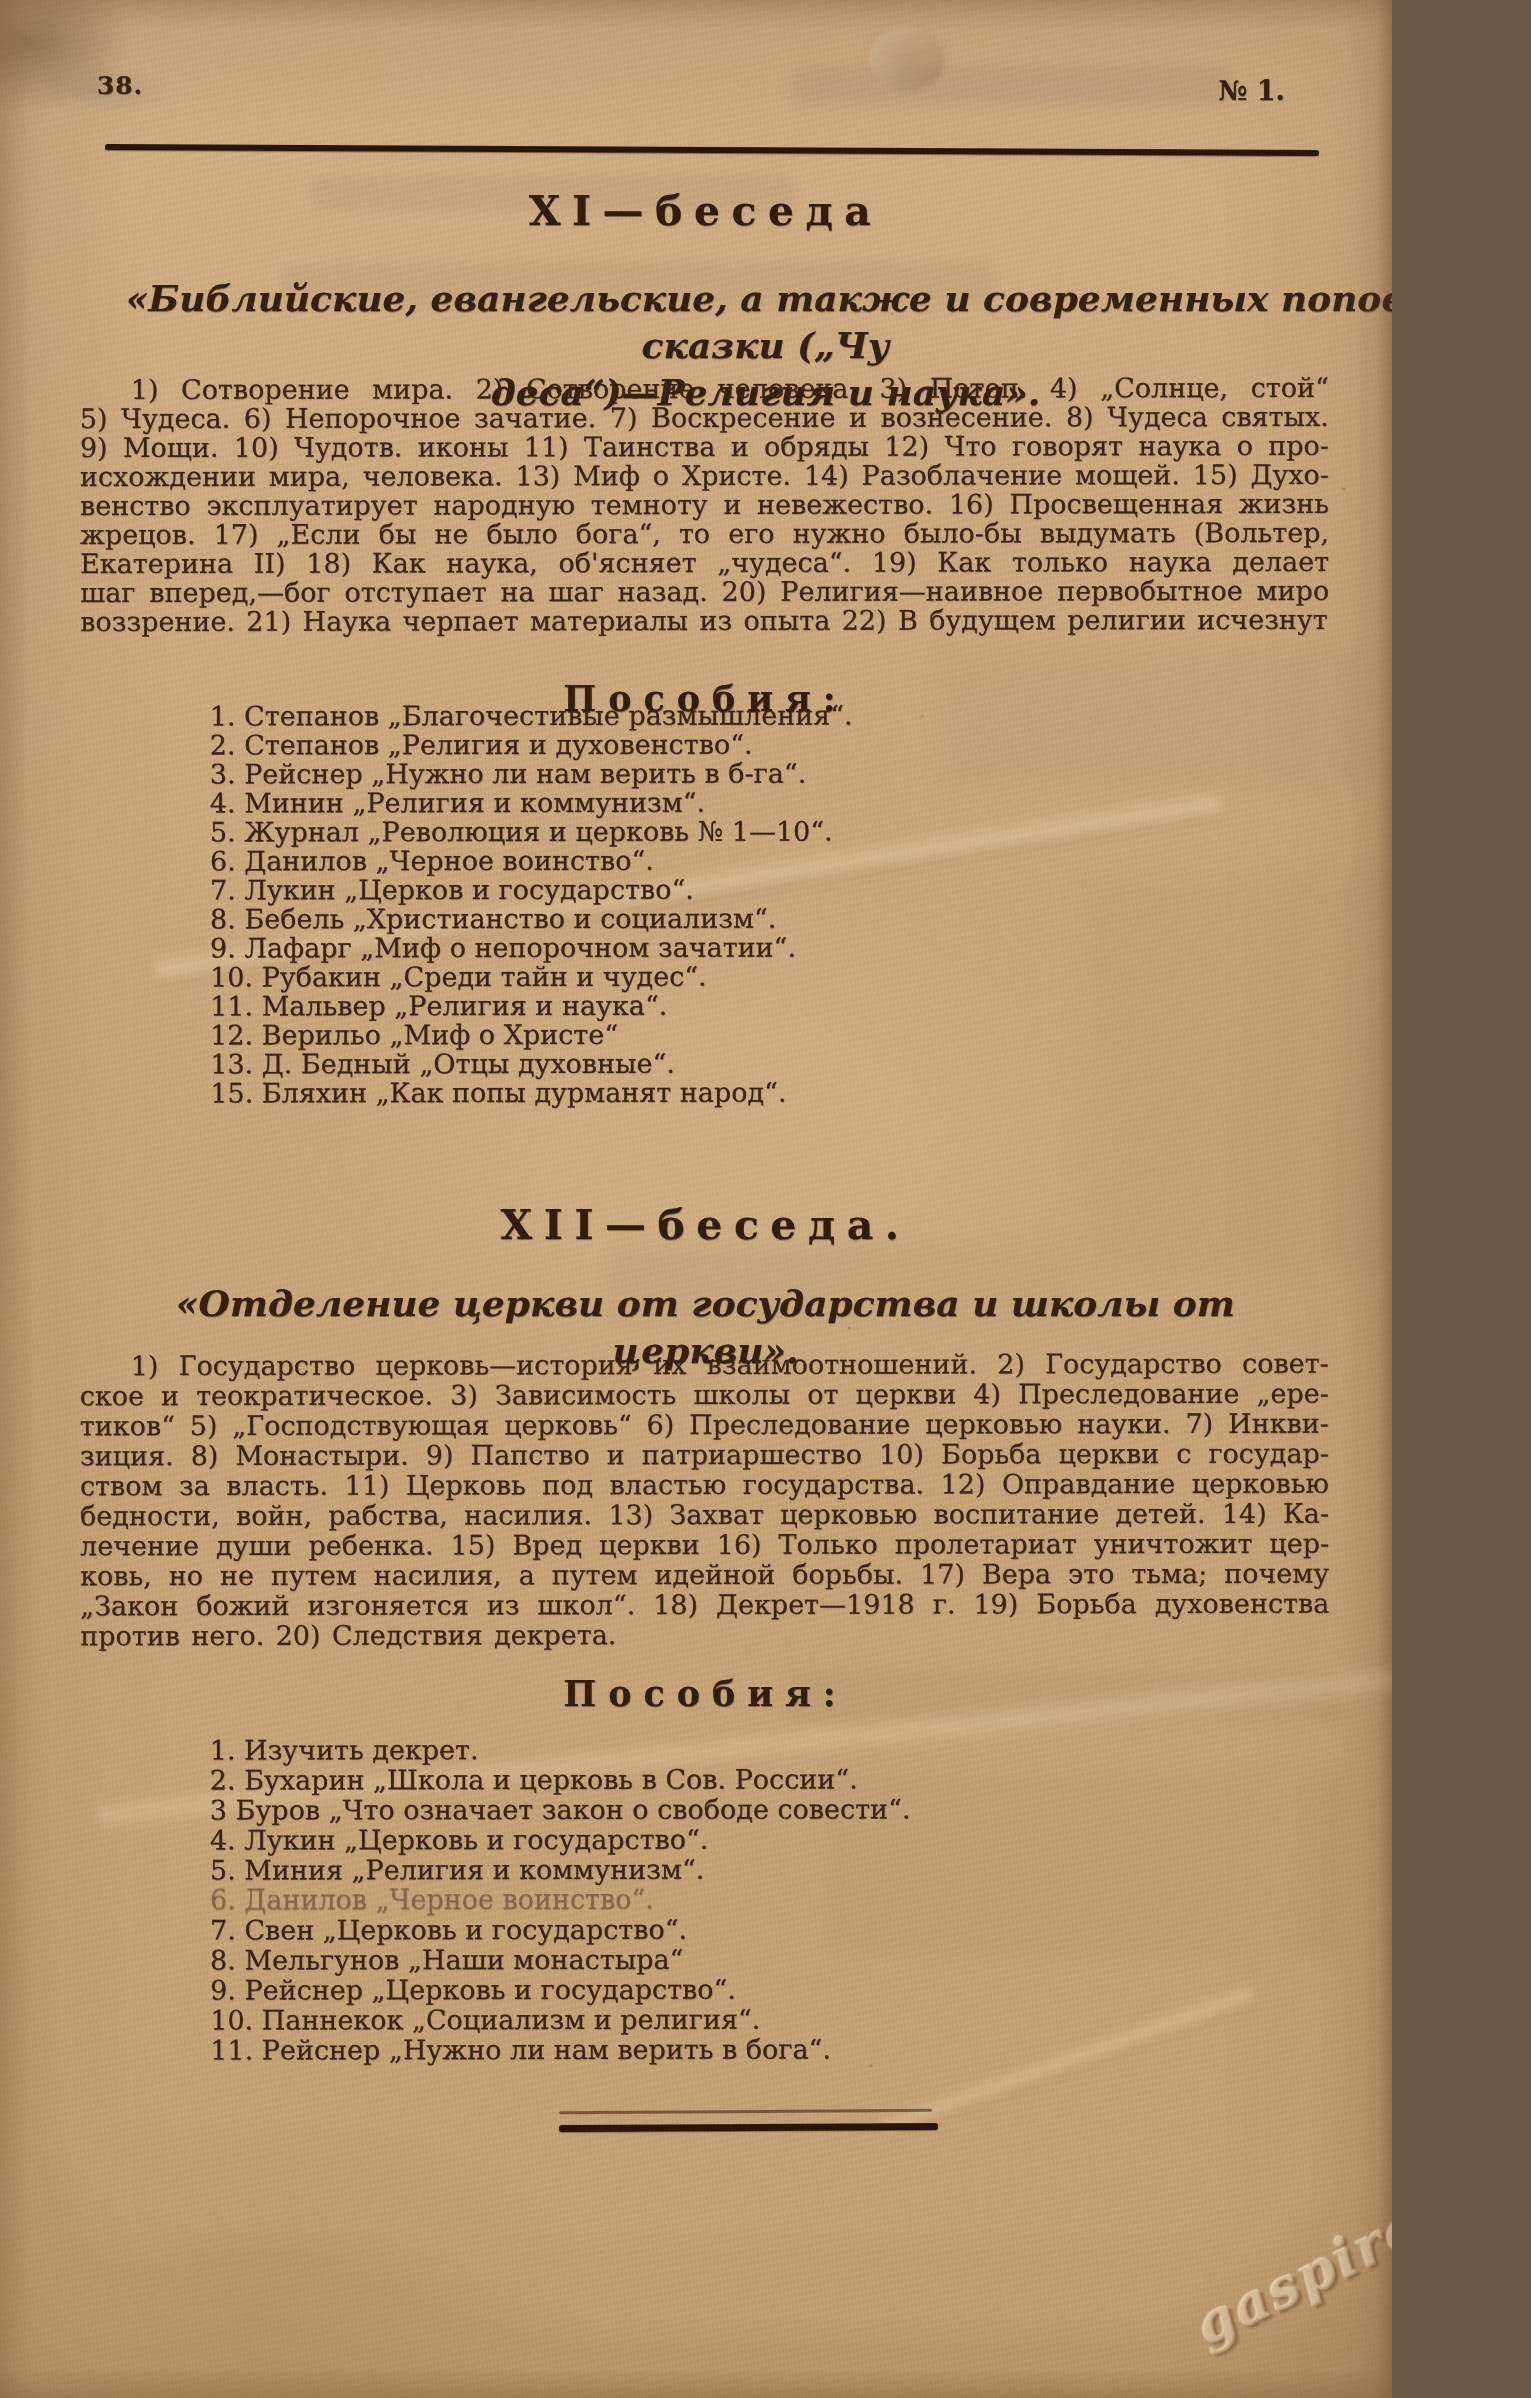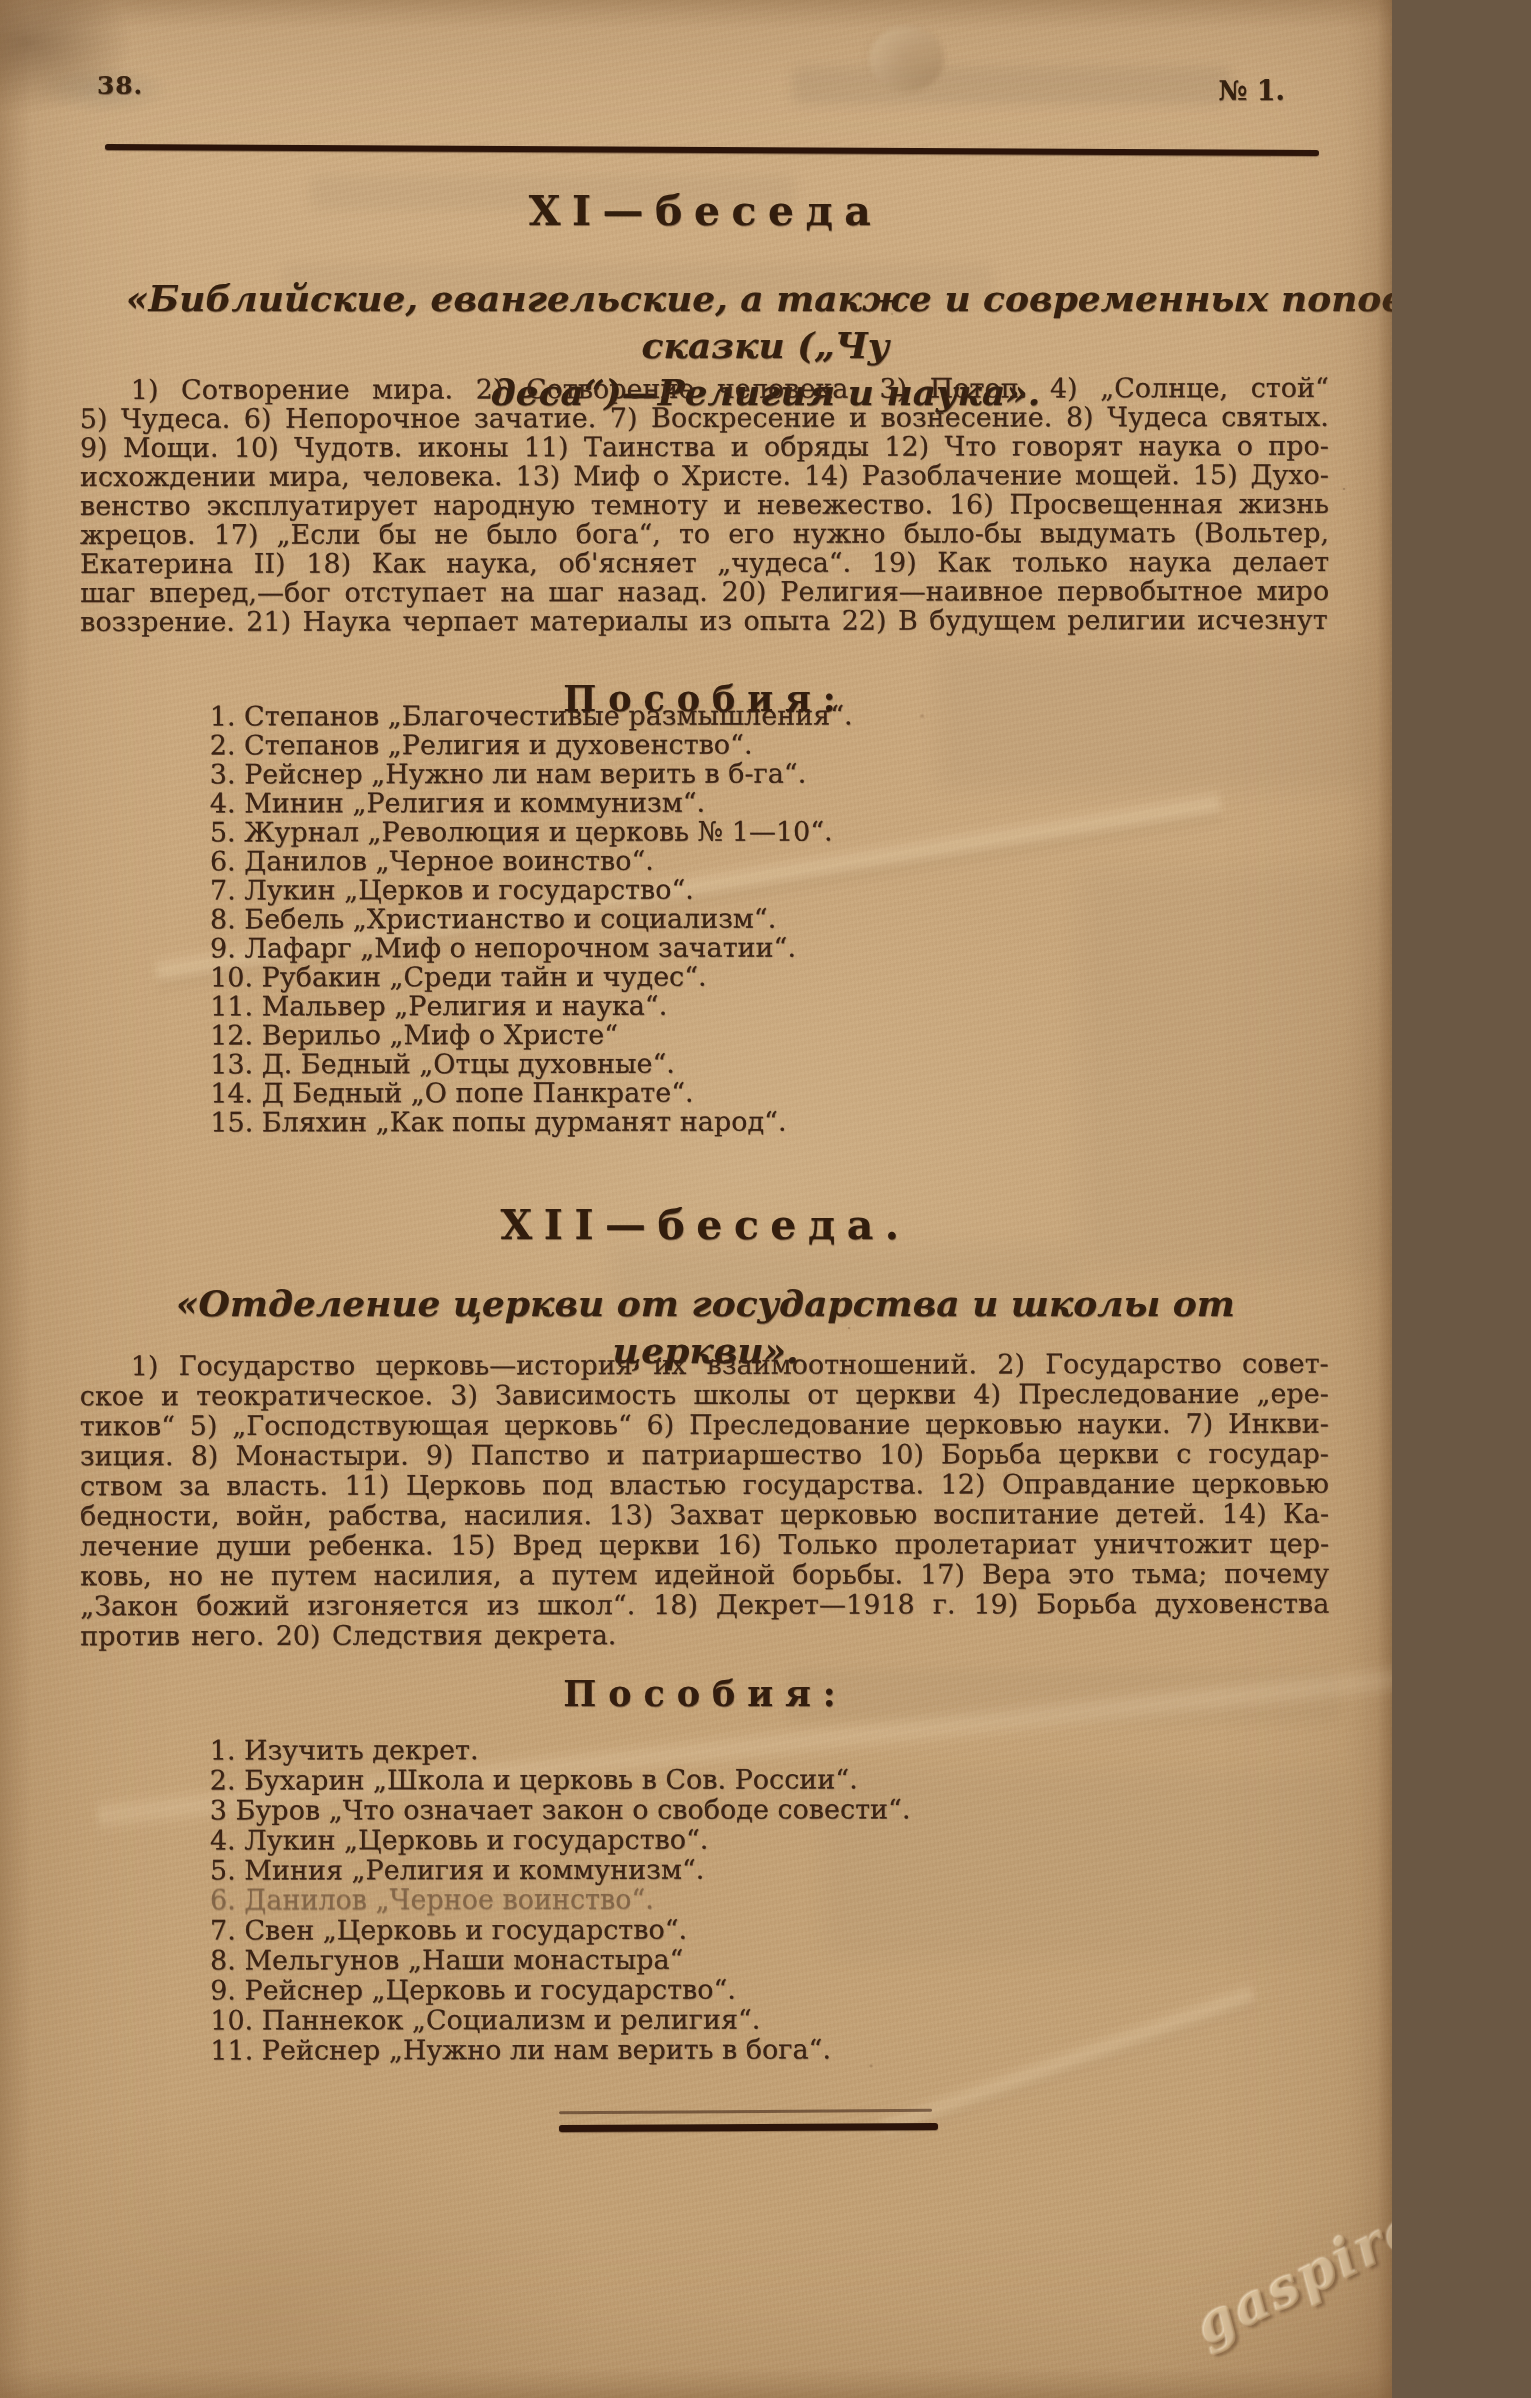--- a/index.html
+++ b/index.html
@@ -164,21 +164,20 @@
     <div class="ink">4. Минин „Религия и коммунизм“.</div>
     <div class="ink">5. Журнал „Революция и церковь № 1—10“.</div>
     <div class="ink">6. Данилов „Черное воинство“.</div>
     <div class="ink">7. Лукин „Церков и государство“.</div>
     <div class="ink">8. Бебель „Христианство и социализм“.</div>
     <div class="ink">9. Лафарг „Миф о непорочном зачатии“.</div>
     <div class="ink">10. Рубакин „Среди тайн и чудес“.</div>
     <div class="ink">11. Мальвер „Религия и наука“.</div>
     <div class="ink">12. Верильо „Миф о Христе“</div>
     <div class="ink">13. Д. Бедный „Отцы духовные“.</div>
-    <div class="ink">14. Д Бедный „О попе Панкрате“.</div>
     <div class="ink">15. Бляхин „Как попы дурманят народ“.</div>
   </div>
 
   <div class="abs ink sec-title t2 center-col">XII—беседа.</div>
   <div class="abs ink subtitle st2 center-col">«Отделение церкви от государства и школы от церкви».</div>
   <div class="abs outline o2">
     <div class="ink jline jfirst">1) Государство церковь—история их взаимоотношений. 2) Государство совет-</div>
     <div class="ink jline">ское и теократическое. 3) Зависимость школы от церкви 4) Преследование „ере-</div>
     <div class="ink jline">тиков“ 5) „Господствующая церковь“ 6) Преследование церковью науки. 7) Инкви-</div>
     <div class="ink jline">зиция. 8) Монастыри. 9) Папство и патриаршество 10) Борьба церкви с государ-</div>

